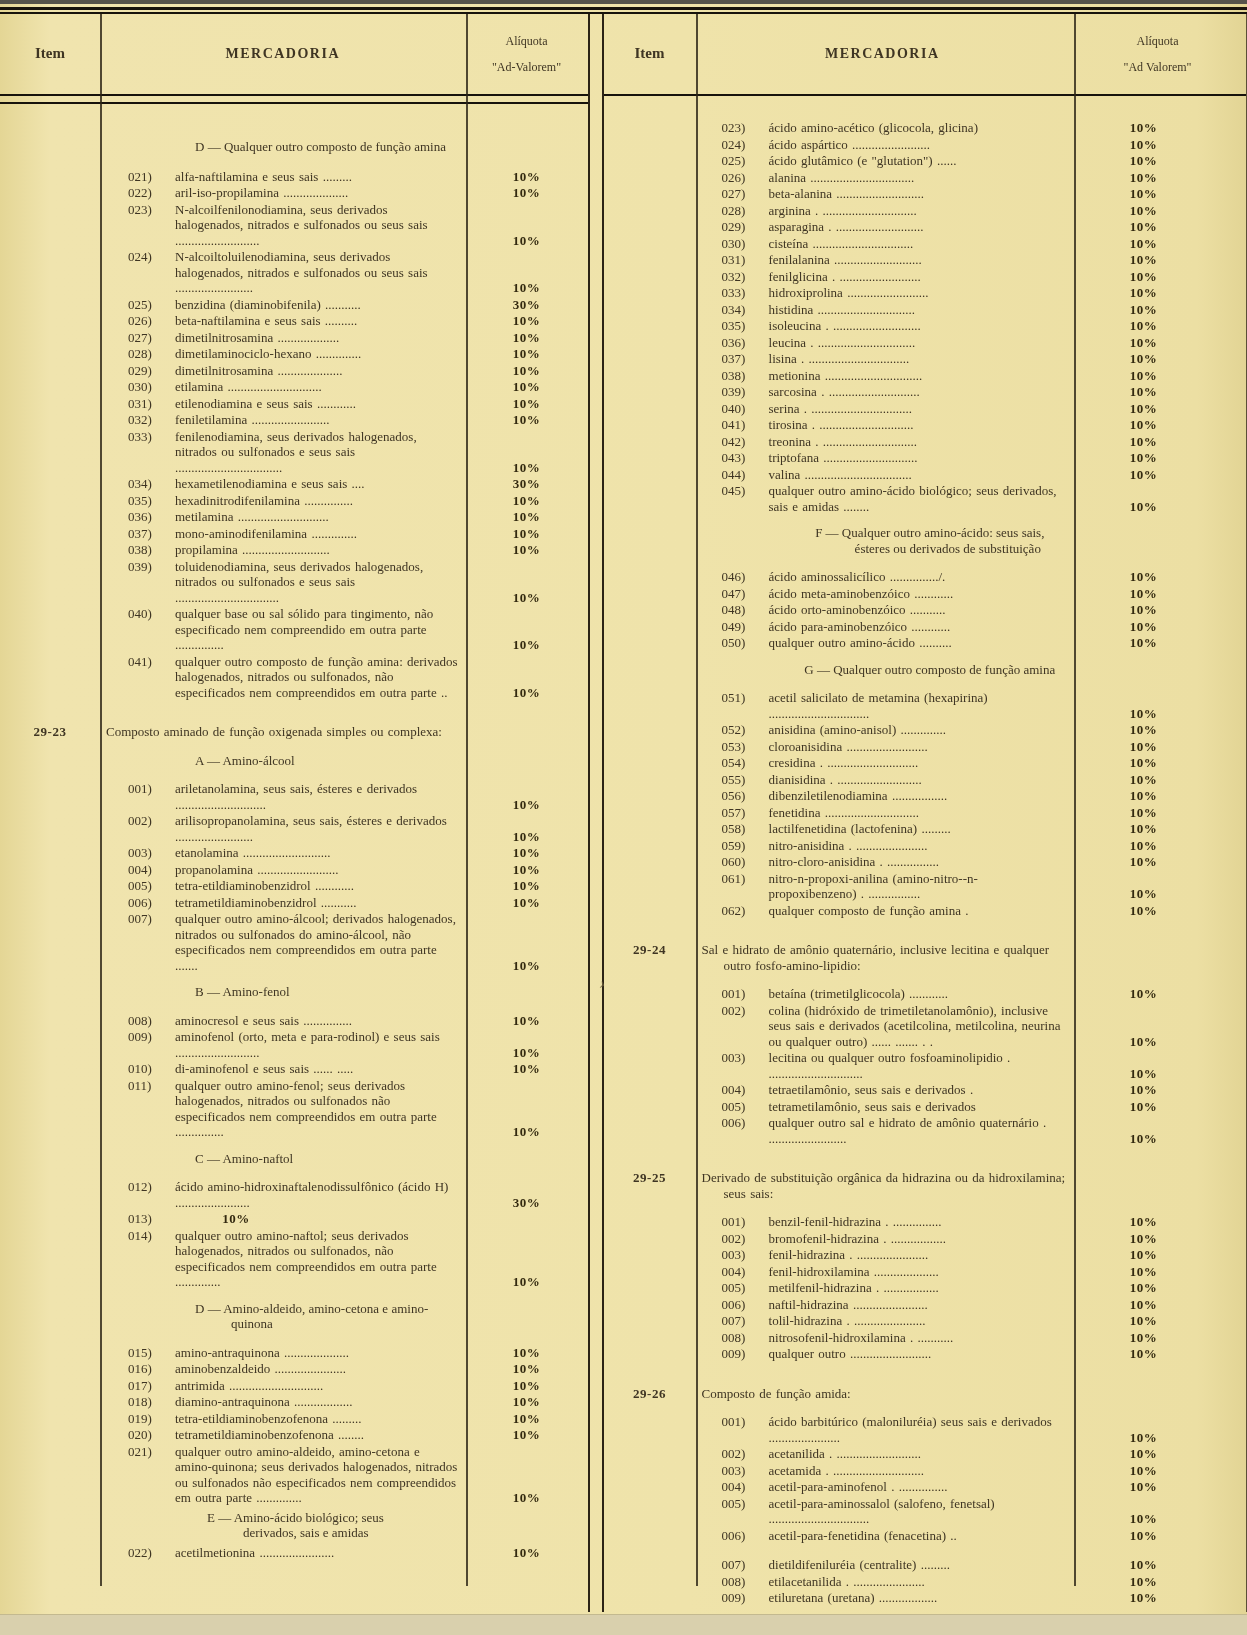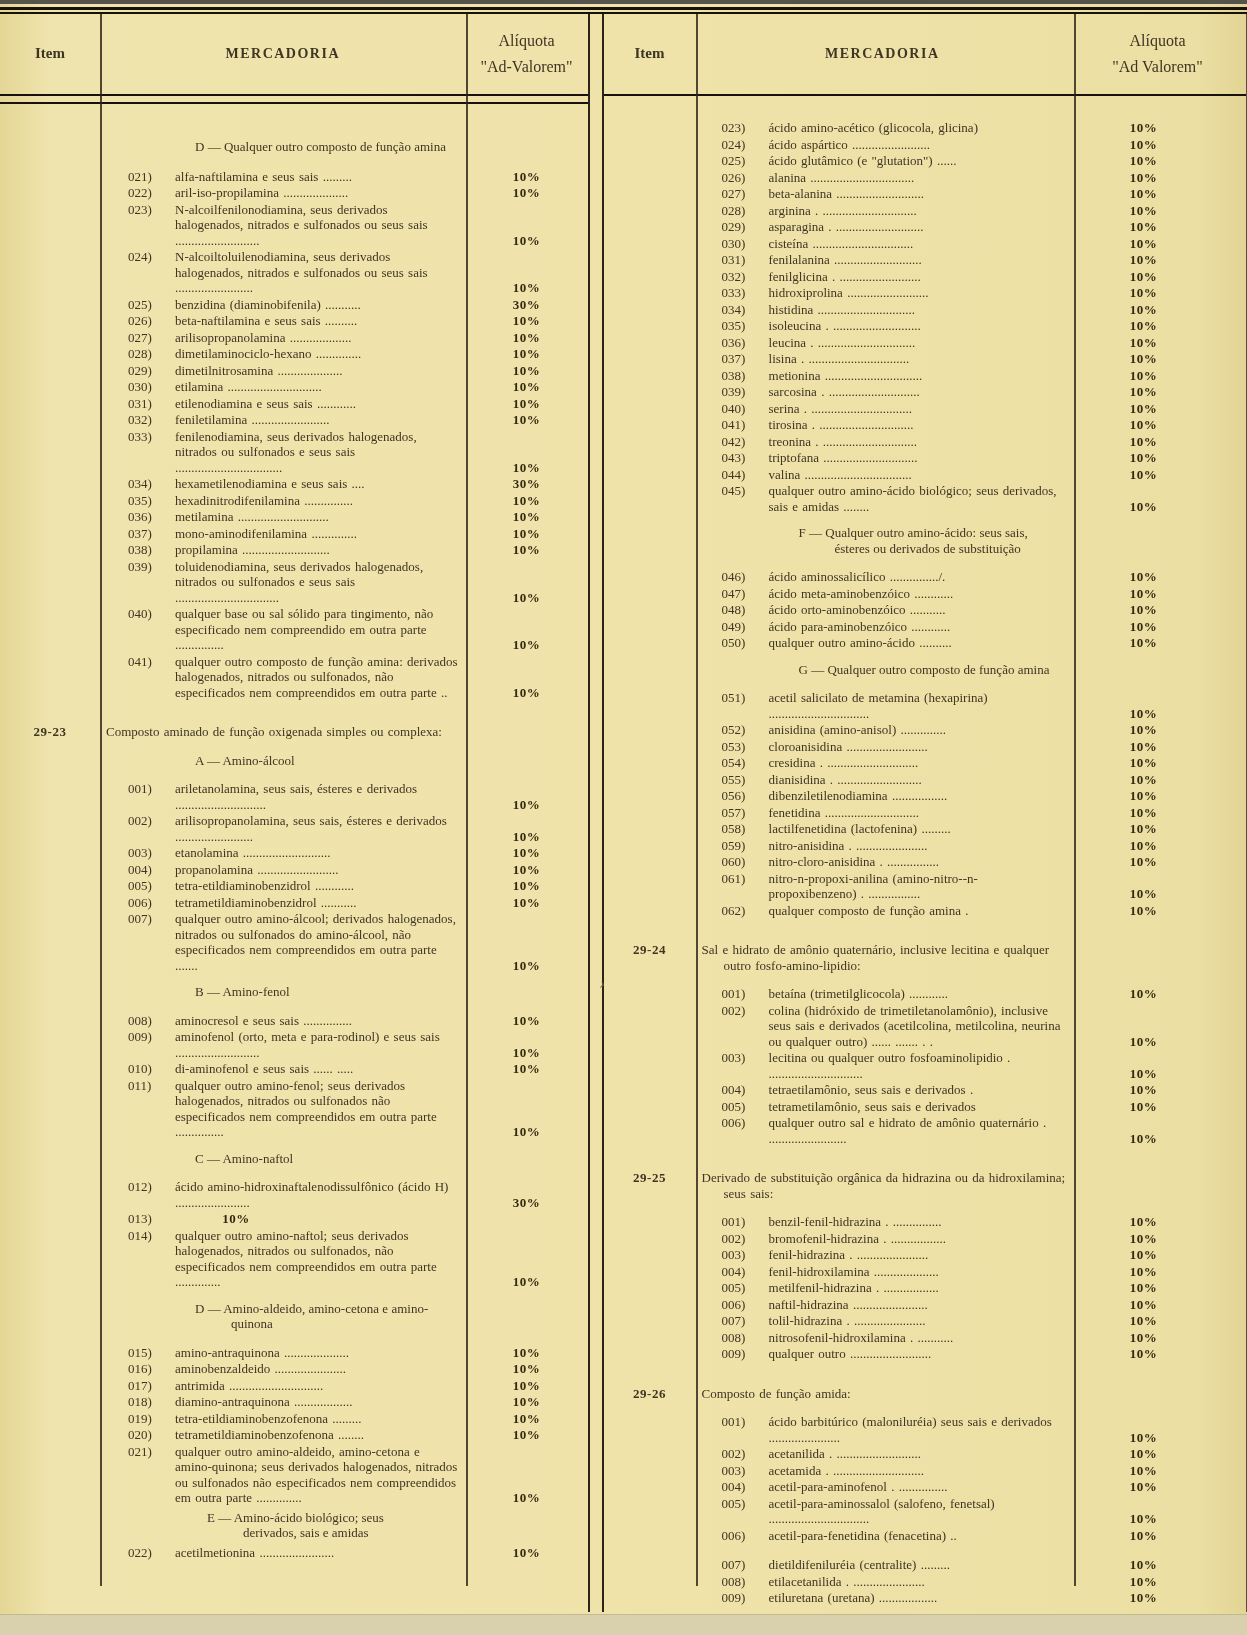--- a/index.html
+++ b/index.html
@@ -25,34 +25,34 @@
   .half.right{width:643px;border-left:2px solid #2c2416;margin-left:12px;border-right:1px solid #5a4f35;}
   .vrule{position:absolute;top:0;bottom:26px;width:2px;background:#2c2416;opacity:.82;}
   .left .vr-1{left:100px;}
   .left .vr-2{left:466px;}
   .right .vr-1{left:92px;}
   .right .vr-2{left:470px;}
   .thead{display:flex;align-items:center;height:80px;}
   .th-item{flex:0 0 100px;text-align:center;font-weight:700;font-size:15px;}
   .right .th-item{flex:0 0 92px;}
   .th-merc{flex:1;text-align:center;font-weight:700;letter-spacing:1.5px;font-size:14px;}
-  .th-ali{flex:0 0 122px;text-align:center;font-size:16px;line-height:26px;}
+  .th-ali{flex:0 0 122px;text-align:center;font-size:12px;line-height:26px;}
   .right .th-ali{flex:0 0 177px;}
   .head-rule{height:2px;background:#17130c;}
   .head-rule.double{height:6px;background:transparent;border-top:2px solid #17130c;border-bottom:2px solid #17130c;}
   .rows{padding-top:24px;}
   .row{display:flex;padding-left:128px;margin-bottom:1px;}
   .right .row{padding-left:118px;}
   .row.gap{margin-top:14px;}
   .num{flex:0 0 47px;}
   .txt{flex:1;padding-right:6px;word-spacing:1px;}
   .rate{flex:0 0 122px;align-self:flex-end;text-align:center;font-weight:700;letter-spacing:.5px;color:#33290f;}
   .right .rate{flex:0 0 177px;padding-right:28px;box-sizing:border-box;}
   .heading{padding-left:231px;text-indent:-36px;padding-right:140px;margin:11px 0 13px;}
-  .right .heading{padding-right:185px;}
+  .right .heading{padding-right:185px;text-align:center;}
   .heading.tight{margin:4px 12px 4px;}
   .group{display:flex;margin:24px 0 13px;position:relative;}
   .gcode{flex:0 0 100px;text-align:center;font-weight:700;letter-spacing:.5px;}
   .right .gcode{flex:0 0 92px;font-family:Liberation Serif, serif;}
   .gtitle{flex:1;padding-left:28px;text-indent:-22px;margin-right:124px;word-spacing:1px;}
   .right .gtitle{margin-right:179px;}
   .mark{position:absolute;left:-4px;top:34px;color:#6b5e3c;font-size:17px;transform:rotate(18deg);opacity:.75;font-weight:700;}
   .bottom-edge{position:absolute;left:0;bottom:0;width:100%;height:20px;background:#d9d0ad;border-top:1px solid #c3b98f;}
 </style>
 </head>
@@ -104,21 +104,21 @@
             <span class="txt">benzidina (diaminobifenila) ...........</span>
             <span class="rate">30%</span>
           </div>
           <div class="row">
             <span class="num">026)</span>
             <span class="txt">beta-naftilamina e seus sais ..........</span>
             <span class="rate">10%</span>
           </div>
           <div class="row">
             <span class="num">027)</span>
-            <span class="txt">arilisopropanolamina ...................</span>
+            <span class="txt">dimetilnitrosamina ...................</span>
             <span class="rate">10%</span>
           </div>
           <div class="row">
             <span class="num">028)</span>
             <span class="txt">dimetilaminociclo-hexano ..............</span>
             <span class="rate">10%</span>
           </div>
           <div class="row">
             <span class="num">029)</span>
             <span class="txt">dimetilnitrosamina ....................</span>

